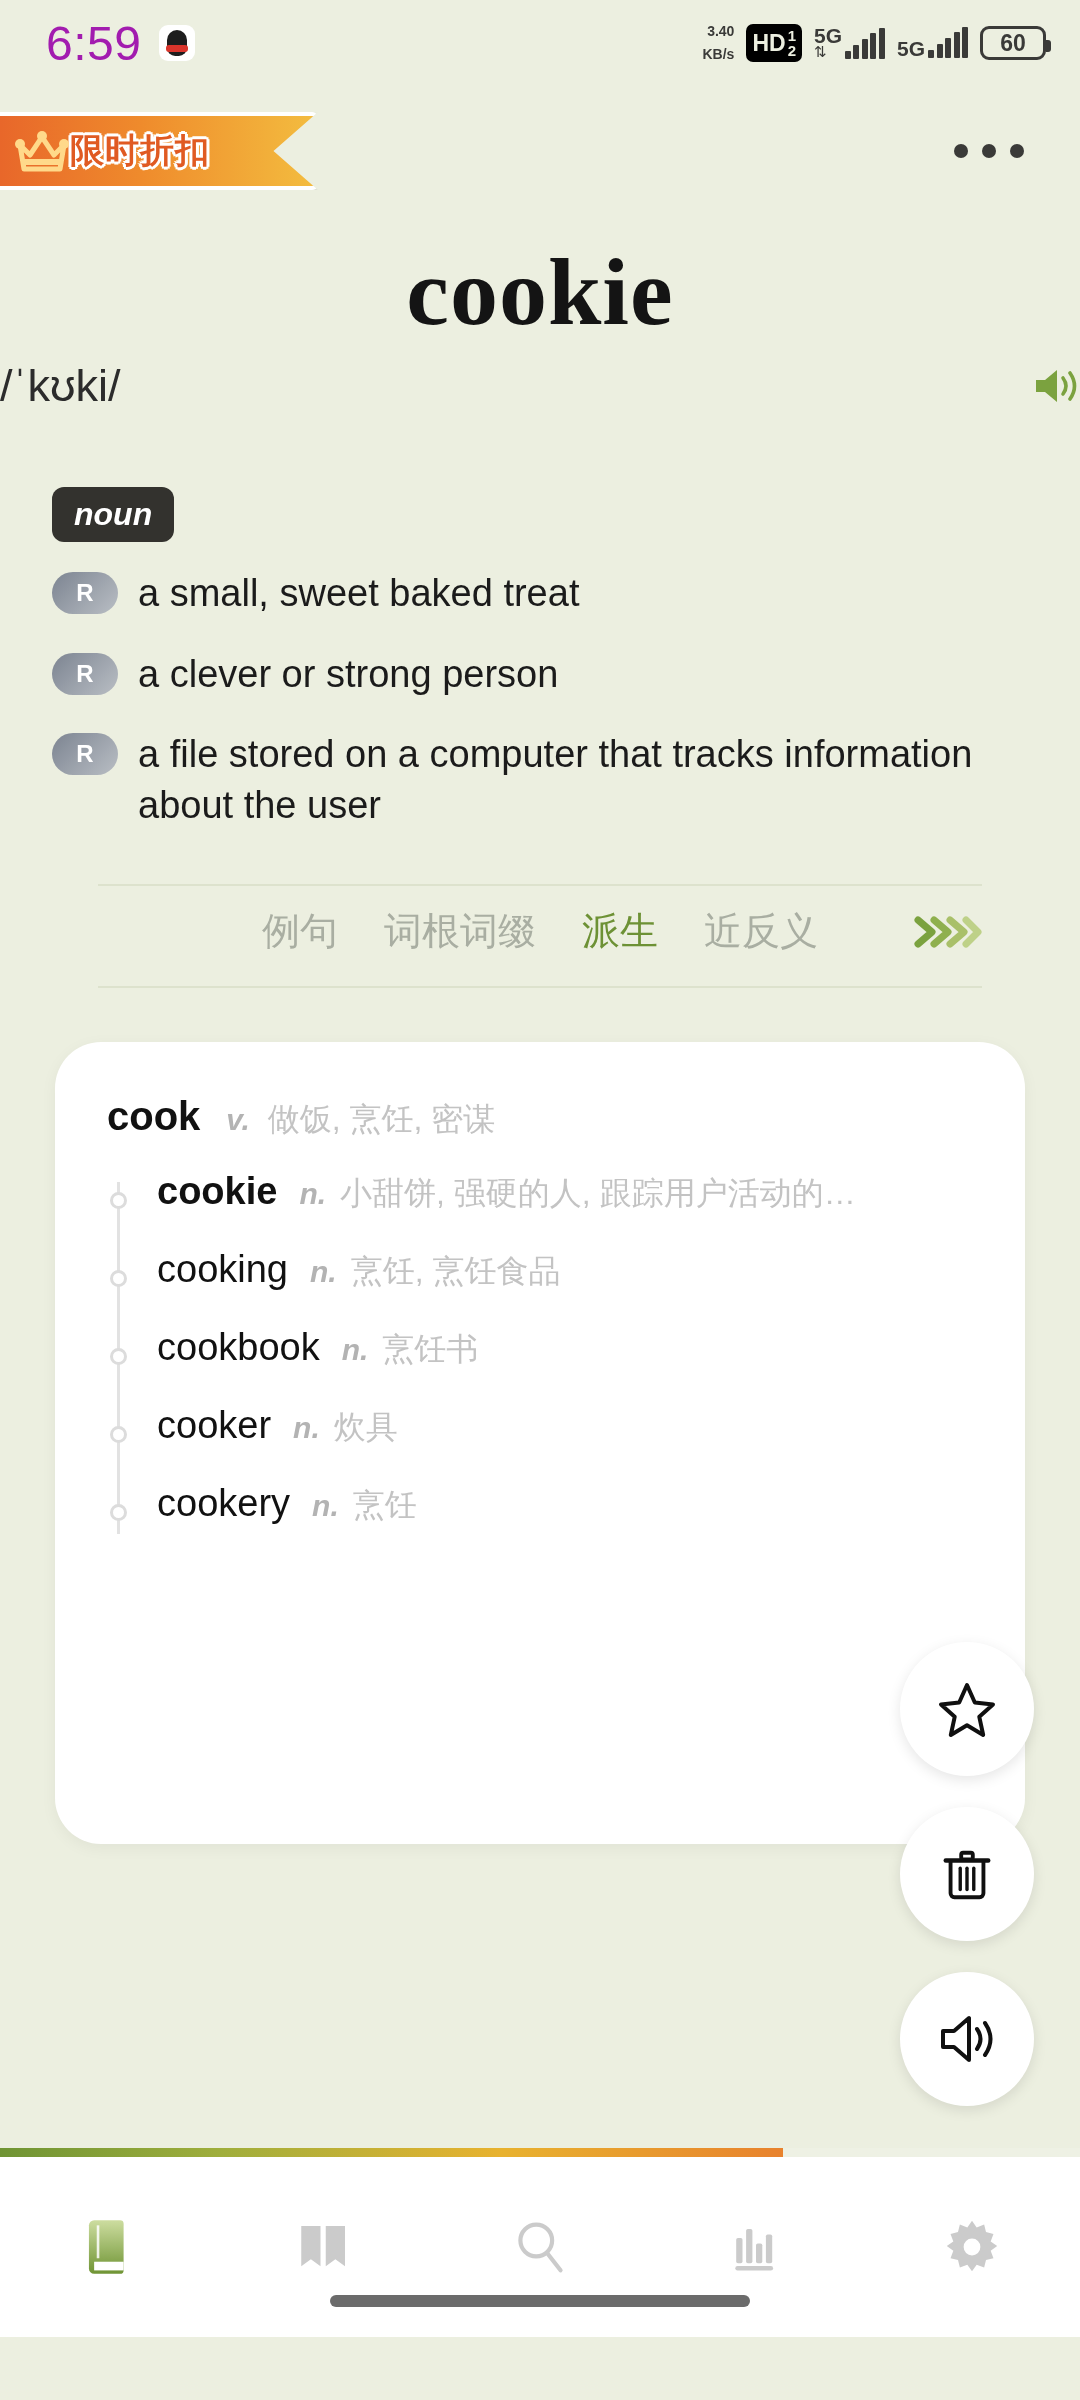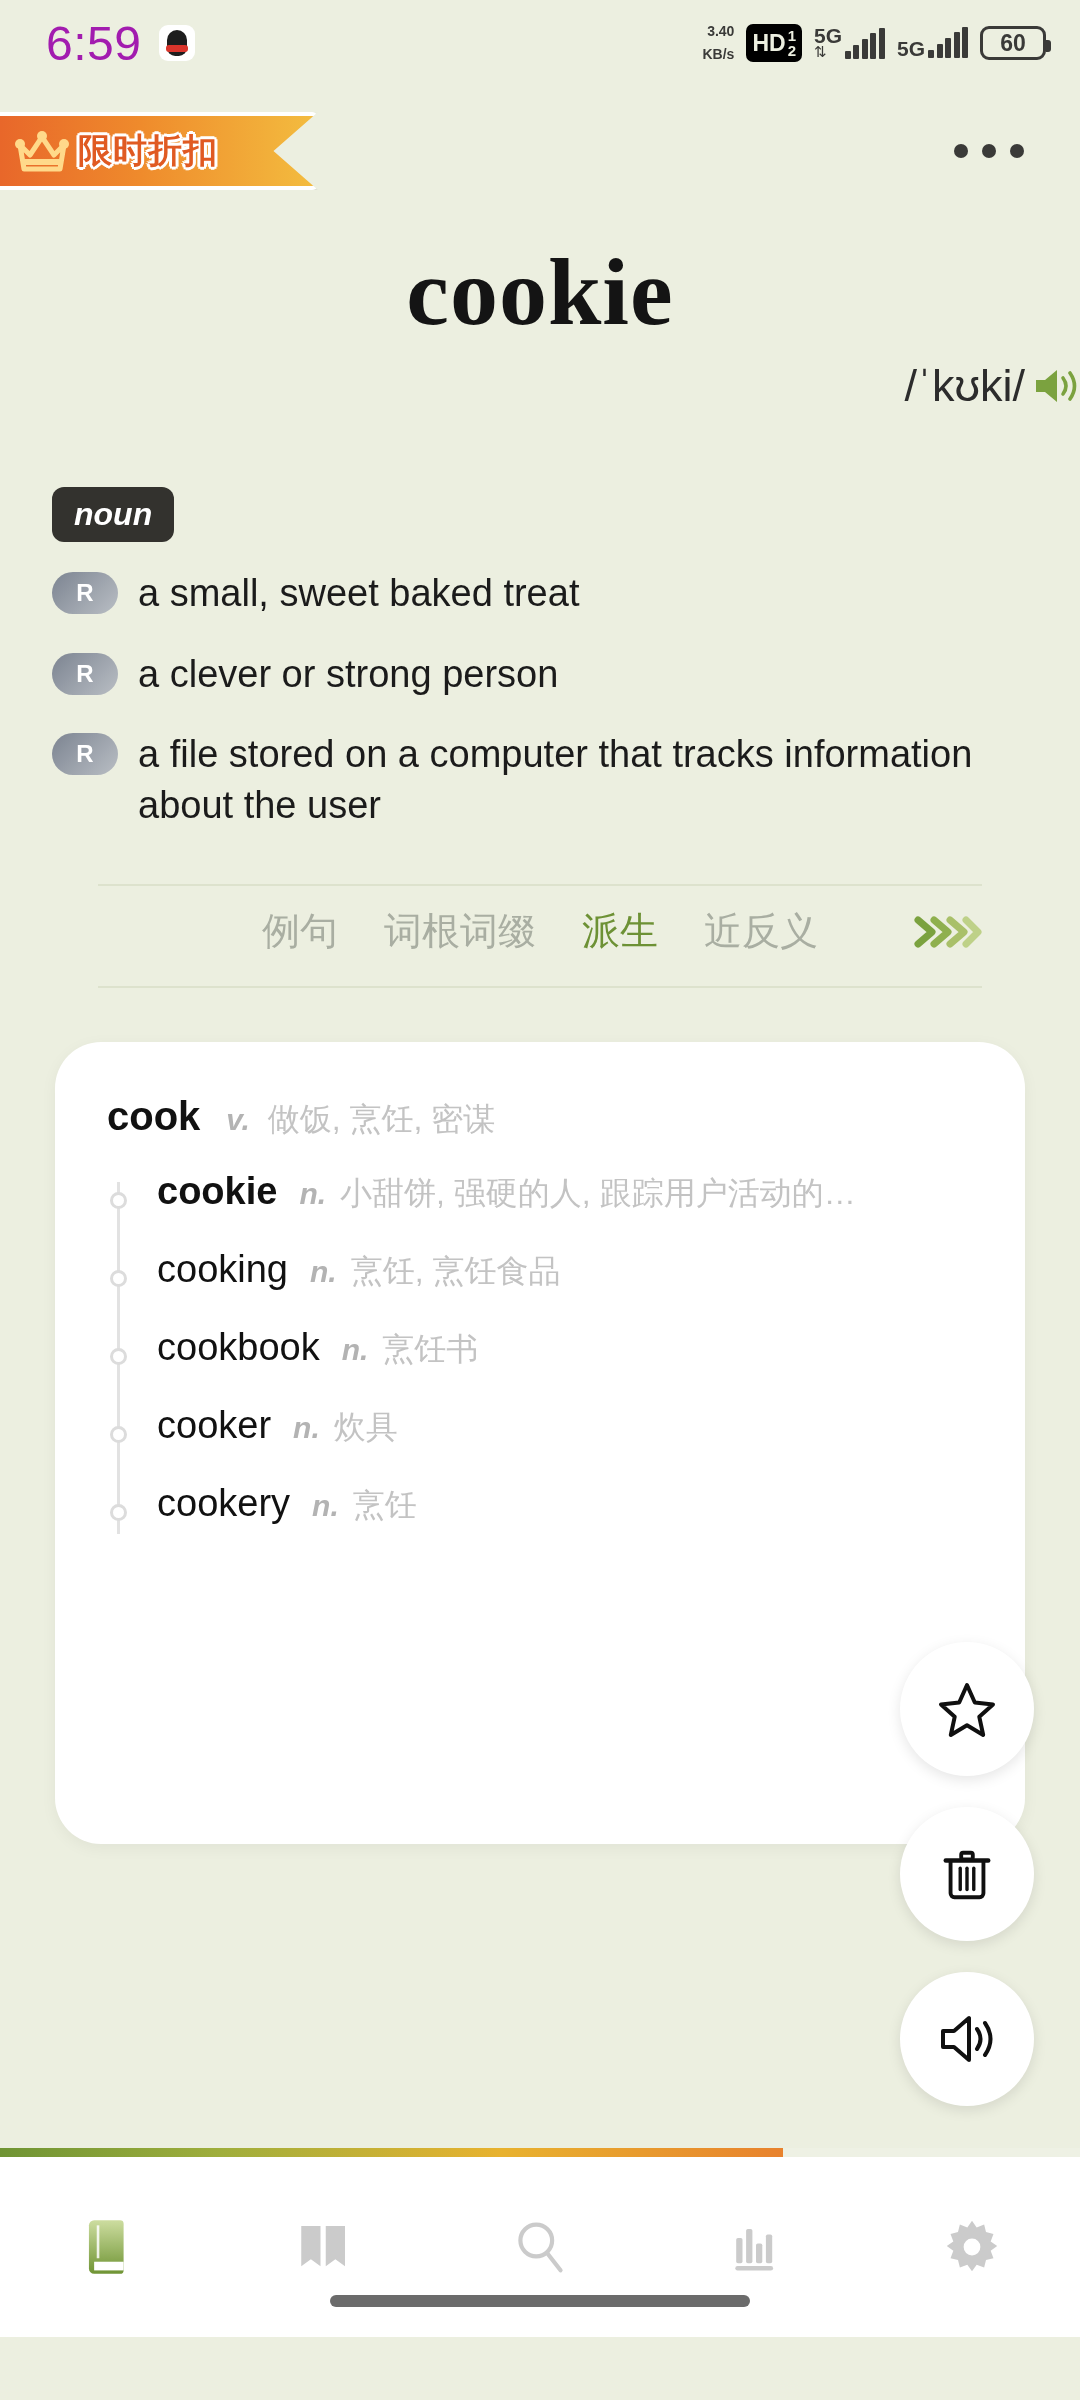--- a/index.html
+++ b/index.html
@@ -45,21 +45,21 @@
     width:66px; height:34px; border:3px solid #3a3a38; border-radius:9px;
     display:flex; align-items:center; justify-content:center; position:relative;
     font-size:23px; font-weight:bold; color:#3a3a38;
   }
   .battery::after{content:"";position:absolute;right:-8px;top:11px;width:5px;height:12px;background:#3a3a38;border-radius:0 3px 3px 0;}
 
   
   .promo{
     position:absolute; top:112px; left:0; height:78px; width:318px;
     background:linear-gradient(90deg,#e8672a 0%,#ef8b2c 45%,#f3bc3f 100%);
-    display:flex; align-items:center; gap:8px; padding-left:14px;
+    display:flex; align-items:center; gap:0; padding-left:14px;
     border:4px solid #ffffff; border-left:none;
     border-radius:0 6px 6px 0;
     clip-path:polygon(0 0,100% 0,86% 50%,100% 100%,0 100%);
     box-shadow:0 3px 7px rgba(0,0,0,.10);
   }
   .crown{ width:56px; height:44px; flex:none; position:relative; }
   .promo-text{
     font-size:34px; font-weight:bold; color:#e05a22;
     text-shadow:-2px -2px 0 #fff,2px -2px 0 #fff,-2px 2px 0 #fff,2px 2px 0 #fff,0 3px 0 #fff,3px 0 0 #fff,-3px 0 0 #fff,0 -3px 0 #fff;
     letter-spacing:1px;
@@ -71,21 +71,21 @@
   .menu-dots span{ width:14px;height:14px;border-radius:50%;background:#3a3a38; display:block;}
 
   
   .headword{
     position:absolute; top:236px; left:0; width:1080px;
     text-align:center; font-family:"Liberation Serif", serif;
     font-size:96px; font-weight:bold; color:#141414; letter-spacing:1px;
   }
   .phonetic-row{
     position:absolute; top:360px; left:0; width:1080px;
-    display:flex; align-items:center; justify-content:flex-end; gap:7px;padding-left:33px;
+    display:flex; align-items:center; justify-content:space-between; gap:7px;
   }
   .phonetic{ font-size:45px; color:#2c2c2c; font-weight:300;}
   .spk-green{ width:48px;height:44px; cursor:pointer; }
 
   
   .pos-badge{
     position:absolute; top:487px; left:52px;
     background:#33322e; color:#fff; border-radius:12px;
     padding:9px 22px; font-size:32px; font-style:italic; font-weight:bold;
   }

